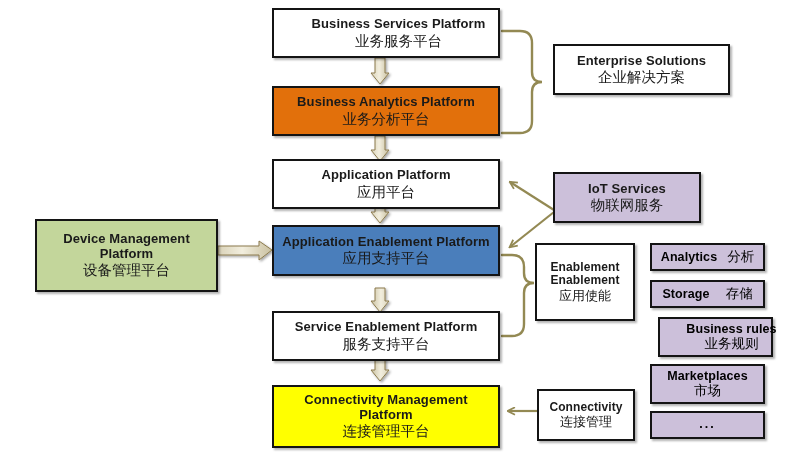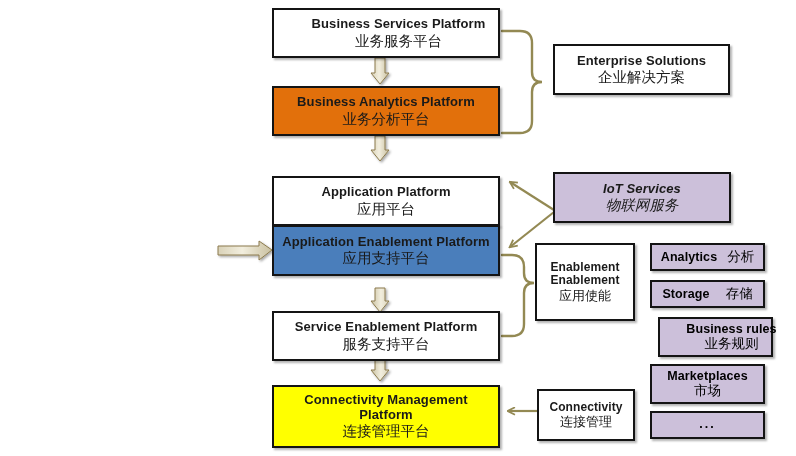--- a/index.html
+++ b/index.html
@@ -150,47 +150,52 @@
   <div class="box" style="left:272px; top:8px; width:228px; height:50px; background:#FFFFFF;padding-left:25px;">
     <div class="en">Business Services Platform</div>
     <div class="zh">业务服务平台</div>
   </div>
 
   <div class="box" style="left:272px; top:86px; width:228px; height:50px; background:#E2700B;">
     <div class="en">Business Analytics Platform</div>
     <div class="zh">业务分析平台</div>
   </div>
 
-  <div class="box" style="left:272px; top:176px; width:228px; height:50px; background:#FFFFFF;">
+  <div class="box" style="left:272px; top:159px; width:228px; height:50px; background:#FFFFFF;">
     <div class="en">Application Platform</div>
     <div class="zh">应用平台</div>
   </div>
 
   <div class="box" style="left:272px; top:225px; width:228px; height:51px; background:#4A7EBB;">
     <div class="en">Application Enablement Platform</div>
     <div class="zh">应用支持平台</div>
   </div>
 
   <div class="box" style="left:272px; top:311px; width:228px; height:50px; background:#FFFFFF;">
     <div class="en">Service Enablement Platform</div>
     <div class="zh">服务支持平台</div>
   </div>
 
   <div class="box" style="left:272px; top:385px; width:228px; height:63px; background:#FFFF00;">
     <div class="en" style="white-space:normal; max-width:200px;">Connectivity Management Platform</div>
     <div class="zh">连接管理平台</div>
   </div>
 
+  <div class="box" style="left:35px; top:219px; width:183px; height:73px; background:#C3D69B;">
+    <div class="en">Device  Management</div>
+    <div class="en">Platform</div>
+    <div class="zh">设备管理平台</div>
+  </div>
 
   <div class="box" style="left:553px; top:44px; width:177px; height:51px; background:#FFFFFF;">
     <div class="en">Enterprise Solutions</div>
     <div class="zh">企业解决方案</div>
   </div>
 
-  <div class="box" style="left:553px; top:172px; width:178px; height:51px; background:#CCC0DA;font-style:italic;">
+  <div class="box" style="left:553px; top:172px; width:148px; height:51px; background:#CCC0DA;">
     <div class="en">IoT Services</div>
     <div class="zh">物联网服务</div>
   </div>
 
   <div class="box small" style="left:535px; top:243px; width:100px; height:78px; background:#FFFFFF;">
     <div class="en">Enablement</div>
     <div class="en">Enablement</div>
     <div class="zh">应用使能</div>
   </div>
 

